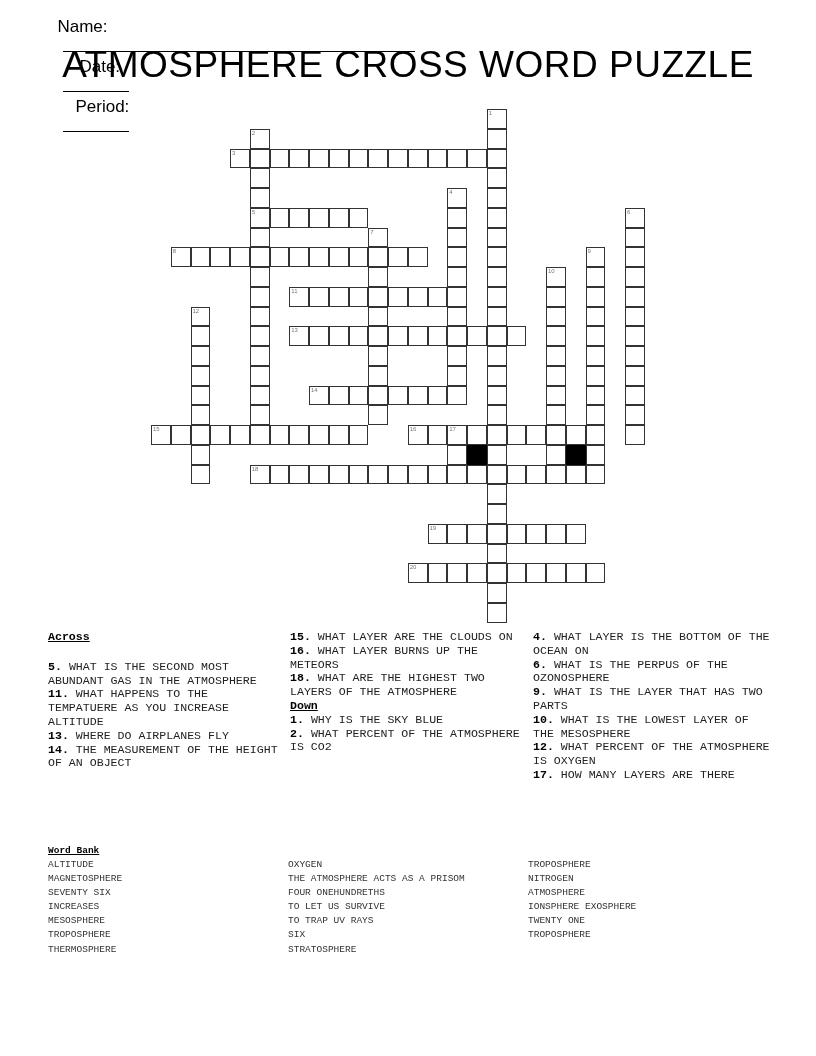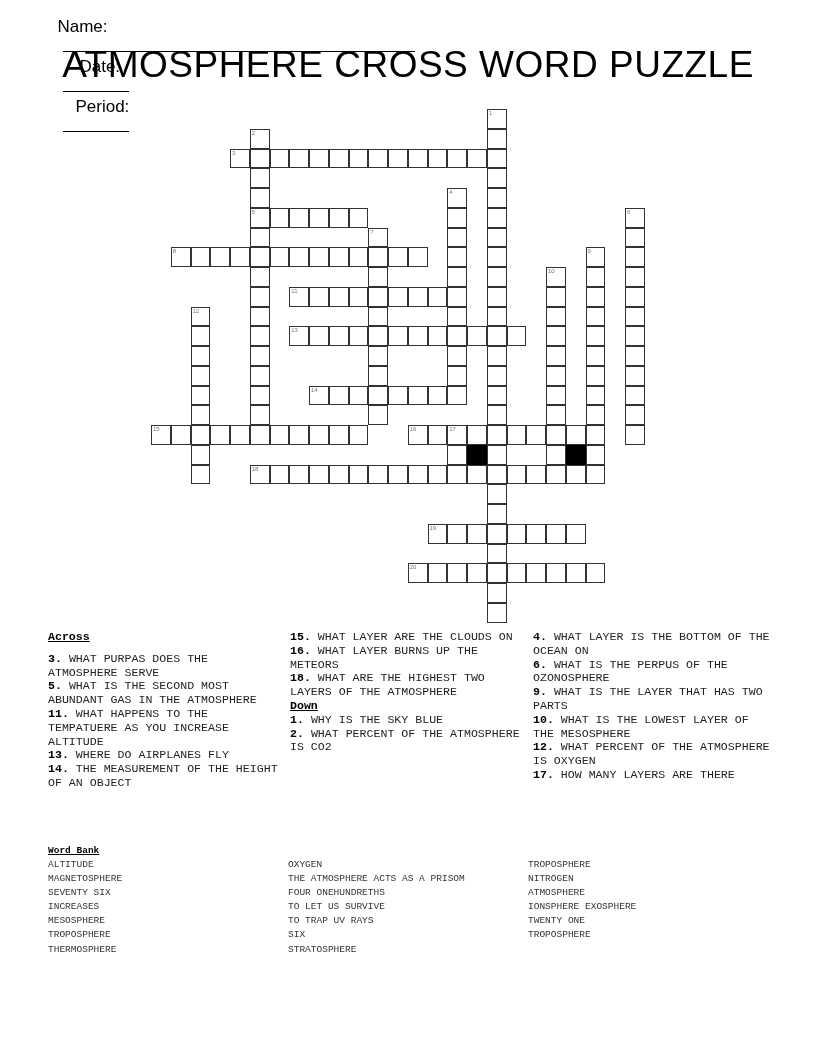--- a/index.html
+++ b/index.html
@@ -28,21 +28,21 @@
     .clues {
       position: absolute; top: 630px;
       font-family: "Liberation Mono", monospace; font-size: 11.6px; line-height: 13.8px; color: #222;
     }
     .clues .heading { font-weight: bold; text-decoration: underline; color: #000; }
     .clues .clue { margin: 0; }
     .clues .clue b { font-weight: bold; color: #000; }
     #col1 { left: 48px; width: 232px; }
     #col2 { left: 290px; width: 235px; }
     #col3 { left: 533px; width: 240px; }
-    #col1 .heading { margin-bottom: 8px; }
+    #col1 .heading { margin-bottom: 16px; }
     .down-heading { margin-top: 0; }
     .wordbank-heading {
       position: absolute; left: 48px; top: 845px;
       font-family: "Liberation Mono", monospace; font-size: 9.5px; font-weight: bold; text-decoration: underline; color: #000;
     }
     .wb-col {
       position: absolute; top: 858px;
       font-family: "Liberation Mono", monospace; font-size: 9.5px; line-height: 14.1px; color: #333;
       white-space: pre;
     }
@@ -308,21 +308,20 @@
     <div class="cell" style="left: 546px; top: 563.25px;"></div>
     <div class="cell" style="left: 565.75px; top: 563.25px;"></div>
     <div class="cell" style="left: 585.5px; top: 563.25px;"></div>
     <div class="cell black" style="left: 467px; top: 444.75px;"></div>
     <div class="cell black" style="left: 565.75px; top: 444.75px;"></div>
   </div>
 
 <div class="clues" id="col1">
   <div class="heading">Across</div>
   <div class="clue-list">
-      <div class="clue"><b>3.</b><span> WHAT PURPAS DOES THE ATMOSPHERE SERVE</span></div>
       <div class="clue"><b>5.</b><span> WHAT IS THE SECOND MOST ABUNDANT GAS IN THE ATMOSPHERE</span></div>
       <div class="clue"><b>11.</b><span> WHAT HAPPENS TO THE TEMPATUERE AS YOU INCREASE ALTITUDE</span></div>
       <div class="clue"><b>13.</b><span> WHERE DO AIRPLANES FLY</span></div>
       <div class="clue"><b>14.</b><span> THE MEASUREMENT OF THE HEIGHT OF AN OBJECT</span></div>
     </div>
 </div>
 
 <div class="clues" id="col2">
   <div class="clue-list">
       <div class="clue"><b>15.</b><span> WHAT LAYER ARE THE CLOUDS ON</span></div>

